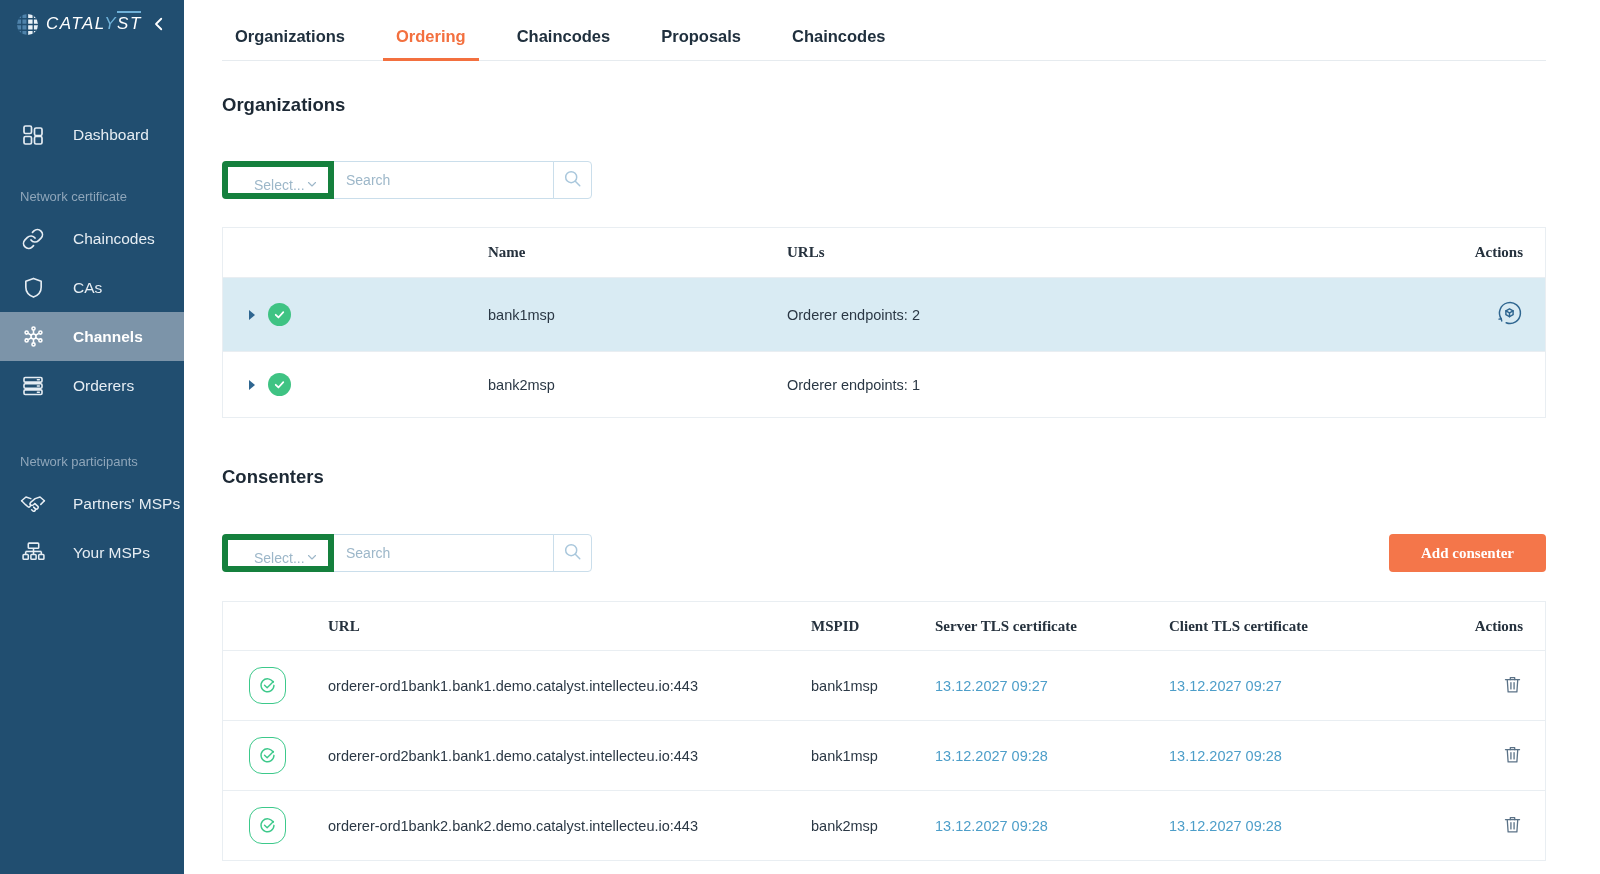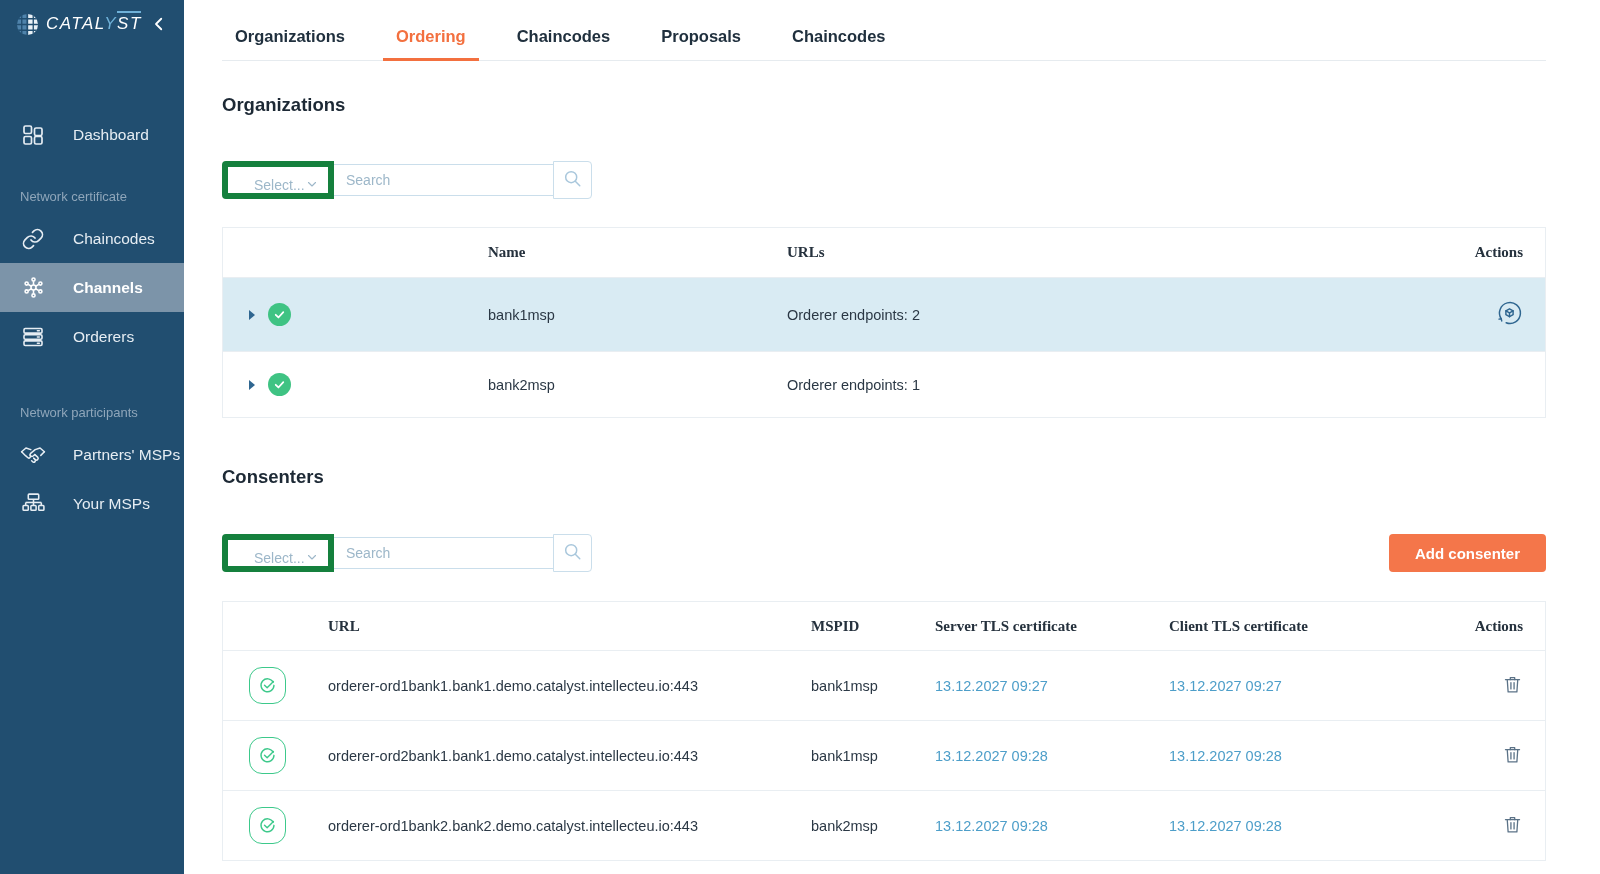--- a/index.html
+++ b/index.html
@@ -28,24 +28,24 @@
 
   .tabs { display:flex; gap:25px; border-bottom:1px solid #e6ebef; padding-top:17px; }
   .tab { padding:10px 13px 12px; font-size:16.5px; font-weight:600; color:#20303e; border-bottom:3px solid transparent; margin-bottom:-1px; cursor:pointer; white-space:nowrap; }
   .tab.active { color:#f3703f; border-bottom-color:#f3703f; }
 
   .section-title { margin-top:33px; font-size:18.5px; font-weight:700; color:#1d2935; }
 
   .filter-row { display:flex; align-items:center; margin-top:45px; height:38px; }
   .filter-select { display:flex; align-items:flex-end; width:112px; height:38px; border:6px solid #15803d; border-radius:4px 0 0 4px; padding:0 10px 0 26px; color:#9db7c9; font-size:14px; cursor:pointer; background:#fff; }
   .filter-select .chev { margin-left:auto; }
-  .filter-search { width:220px; height:32px; border:1px solid #cadeeb; border-left:none; padding:0 12px; font-size:14px; color:#2b3845; font-family:"Liberation Sans",sans-serif; outline:none; }
+  .filter-search { width:220px; height:38px; border:1px solid #cadeeb; border-left:none; padding:0 12px; font-size:14px; color:#2b3845; font-family:"Liberation Sans",sans-serif; outline:none; }
   .filter-search::placeholder { color:#9db7c9; }
   .filter-search-btn { width:39px; height:38px; border:1px solid #cadeeb; border-left:1px solid #cadeeb; margin-left:-1px; border-radius:0 4px 4px 0; background:#fff; display:flex; align-items:center; justify-content:center; cursor:pointer; }
-  .add-btn { margin-left:auto; width:157px; height:38px; background:#f4764a; border:none; border-radius:4px; color:#ffffff; font-size:15px; font-weight:700; font-family:Liberation Sans, sans-serif; cursor:pointer; }
+  .add-btn { margin-left:auto; width:157px; height:38px; background:#f4764a; border:none; border-radius:4px; color:#ffffff; font-size:15px; font-weight:700; font-family:Liberation Serif, serif; cursor:pointer; }
 
   
   .tbl { margin-top:28px; border:1px solid #e9eef2; background:#fff; }
   .tbl-head, .tbl-row { display:grid; align-items:center; }
   .tbl-head { height:49px; font-size:15px; font-weight:700; color:#25313d;font-family:Liberation Serif, serif; }
   .tbl-row { border-top:1px solid #e9eef2; font-size:14.5px; color:#2b3845; }
   .grid-org { grid-template-columns:265px 299px 1fr 120px; }
   .grid-con { grid-template-columns:105px 483px 124px 234px 1fr 120px; }
   .cell-r { text-align:right; padding-right:22px; }
   .row-h74 { height:74px; }
@@ -114,20 +114,28 @@
       <div class="nav-item">
         <span class="ni-icon">
           <svg width="24" height="24" viewBox="0 0 24 24" fill="none" stroke="#e6edf3" stroke-width="1.7" stroke-linecap="round" stroke-linejoin="round">
             <path d="M10 13a5 5 0 0 0 7.54.54l2.5-2.5a5 5 0 0 0-7.07-7.07l-1.5 1.5"></path>
             <path d="M14 11a5 5 0 0 0-7.54-.54l-2.5 2.5a5 5 0 0 0 7.07 7.07l1.5-1.5"></path>
           </svg>
         </span>
         <span>Chaincodes</span>
       </div>
 
+      <div class="nav-item">
+        <span class="ni-icon">
+          <svg width="23" height="23" viewBox="0 0 24 24" fill="none" stroke="#e6edf3" stroke-width="1.7" stroke-linejoin="round">
+            <path d="M12 2.5l8 3v6.2c0 4.8-3.4 8.5-8 10.3-4.6-1.8-8-5.5-8-10.3V5.5z"></path>
+          </svg>
+        </span>
+        <span>CAs</span>
+      </div>
 
       <div class="nav-item active">
         <span class="ni-icon">
           <svg width="25" height="25" viewBox="0 0 24 24" fill="none" stroke="#ffffff" stroke-width="1.5">
             <circle cx="12" cy="12" r="2.4"></circle>
             <circle cx="12" cy="4.4" r="1.5"></circle>
               <circle cx="5.4" cy="8.2" r="1.5"></circle>
               <circle cx="5.4" cy="15.8" r="1.5"></circle>
             <circle cx="12" cy="19.6" r="1.5"></circle>
               <circle cx="18.6" cy="15.8" r="1.5"></circle>

